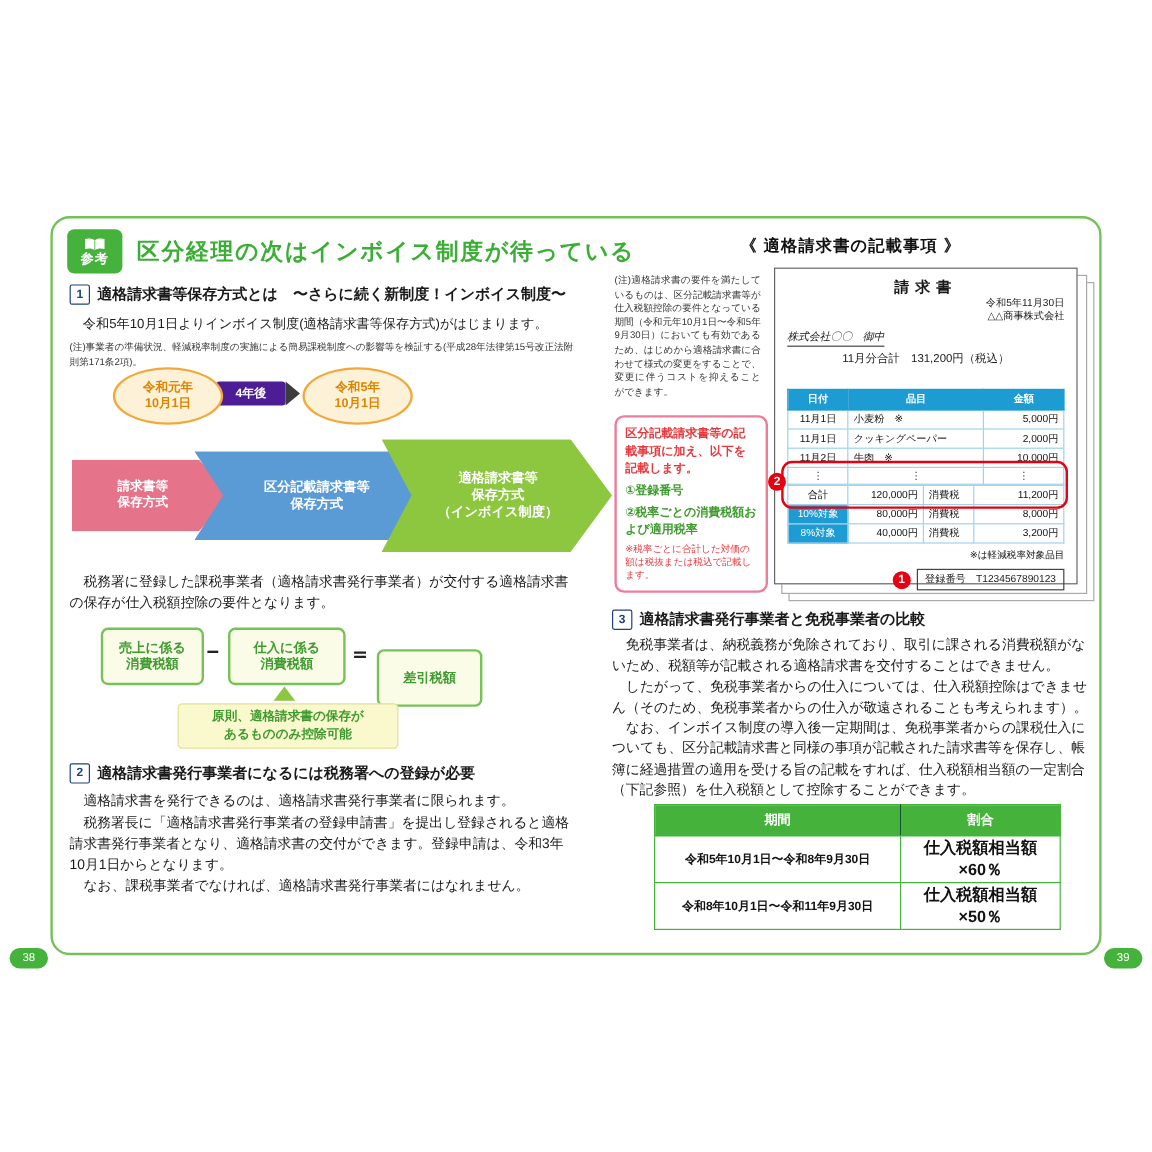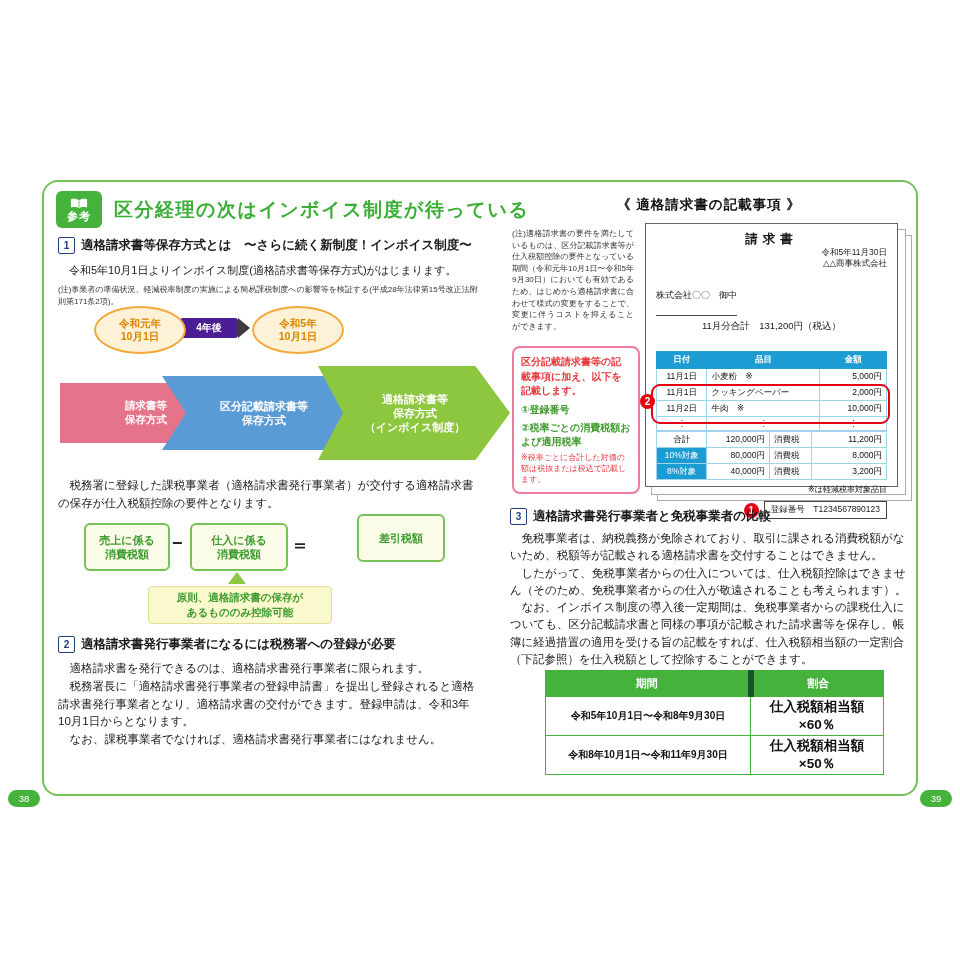--- a/index.html
+++ b/index.html
@@ -31,41 +31,41 @@
   .oval{width:88px;height:44px;background:#fdf1d8;border:2px solid #f3a83c;border-radius:50%;
         display:flex;align-items:center;justify-content:center;text-align:center;
         color:#dd8500;font-weight:bold;font-size:10.5px;line-height:1.25;}
   .yarrow{height:20px;width:58px;background:#4c1d95;border-radius:3px;color:#fff;font-size:10px;font-weight:bold;
           display:flex;align-items:center;justify-content:center;}
   .yarrow::after{content:'';position:absolute;left:100%;top:50%;transform:translateY(-50%);
                  border-left:12px solid #3c3c3c;border-top:10px solid transparent;border-bottom:10px solid transparent;}
 
   
   .chev{display:flex;align-items:center;justify-content:center;text-align:center;
-        color:#fff;font-weight:bold;line-height:1.3;padding-left:27px;}
+        color:#fff;font-weight:bold;line-height:1.3;}
   .chev-pink{background:#e5738a;clip-path:polygon(0 0,80% 0,100% 50%,80% 100%,0 100%);font-size:10.5px;padding-right:14px;}
   .chev-blue{background:#5b9bd5;clip-path:polygon(0 0,86% 0,100% 50%,86% 100%,0 100%,12% 50%);font-size:11px;padding-left:16px;padding-right:12px;}
   .chev-green{background:#8dc63f;clip-path:polygon(0 0,82% 0,100% 50%,82% 100%,0 100%,13% 50%);font-size:11px;padding-left:16px;padding-right:14px;}
 
   
   .fbox{background:#fbfce8;border:2px solid #77c257;border-radius:6px;color:#3f9b2f;font-weight:bold;font-size:11px;
         display:flex;align-items:center;justify-content:center;text-align:center;line-height:1.3;}
   .fsign{font-size:18px;font-weight:bold;color:#222;}
   .uparrow{width:0;height:0;border-left:9px solid transparent;border-right:9px solid transparent;border-bottom:12px solid #8dc63f;}
   .ybox{background:#faf8cd;border:1px solid #e3df9a;border-radius:4px;color:#3f9b2f;font-weight:bold;font-size:10.5px;
         display:flex;align-items:center;justify-content:center;text-align:center;line-height:1.4;}
 
   
   .rtitle{font-size:13.5px;font-weight:bold;text-align:center;letter-spacing:1px;color:#111;}
   .sheet{background:#fff;border:1px solid #aaa;}
   .invoice{left:645px;top:223px;width:253px;height:264px;background:#fff;border:1.5px solid #666;
            padding:8px 10px;box-sizing:border-box;font-size:8.5px;}
   .inv-title{text-align:center;font-size:12.5px;font-weight:bold;letter-spacing:5px;line-height:1.2;}
   .inv-right{text-align:right;font-size:8.5px;line-height:1.3;}
-  .inv-addr{font-size:9px;margin-top:20px;width:fit-content;border-bottom:1px solid #444;padding-bottom:13px;}
+  .inv-addr{font-size:9px;margin-top:5px;width:fit-content;border-bottom:1px solid #444;padding-bottom:1px;font-style:italic;}
   .inv-total{text-align:center;font-size:9.5px;margin:4px 0 18px;}
   table.itable,table.stable{width:100%;border-collapse:collapse;table-layout:fixed;}
   .itable th{background:#1d9bd3;border:1px solid #1d9bd3;color:#fff;font-size:8.5px;font-weight:bold;padding:2px 3px;}
   .itable td,.stable td{border:1px solid #9fd3ee;padding:1.5px 4px;font-size:8.5px;color:#111;height:12px;box-sizing:content-box;}
   .td-c{text-align:center;} .td-r{text-align:right;} .td-l{text-align:left;}
   .td-blue{background:#1d9bd3;color:#fff !important;text-align:center;font-size:8px;}
   .td-taxlbl{text-align:left;font-size:7.5px;}
   .dots td{height:10px;line-height:1;text-align:center;color:#333;}
   .red-outline{position:absolute;left:5px;top:160px;width:235px;height:36px;border:2px solid #e60012;border-radius:9px;pointer-events:none;}
   .rc{width:15px;height:15px;background:#e60012;color:#fff;border-radius:50%;font-size:10px;font-weight:bold;
@@ -76,21 +76,21 @@
   .reg-box{border:1px solid #444;padding:2px 6px;font-size:8.5px;white-space:nowrap;}
 
   .pinkbox{left:512px;top:346px;width:128px;border:2px solid #ed7d9a;border-radius:8px;background:#fff;
            padding:7px 7px;box-sizing:border-box;}
   .pn-lead{color:#e8383d;font-size:10px;font-weight:bold;line-height:1.45;}
   .pn-item{color:#3f9b2f;font-size:10px;font-weight:bold;line-height:1.4;margin-top:4px;}
   .pn-sub{color:#e8383d;font-size:8px;line-height:1.4;margin-top:3px;}
 
   table.rtable{position:absolute;left:545px;top:670px;width:338px;border-collapse:collapse;table-layout:fixed;}
   .rtable th{background:#45b33b;border:1px solid #45b33b;color:#fff;font-size:11px;font-weight:bold;height:23px;}
-  .rtable th:first-child{border-right:6px solid #14532d;}
+  .rtable th:first-child{border-right:1px solid #14532d;}
   .rtable td{border:1px solid #45b33b;background:#fff;text-align:center;height:35px;}
   .rt-period{font-size:10px;font-weight:bold;color:#111;}
   .rt-ratio{font-size:13.5px;font-weight:bold;color:#111;}
 
   .ptab{width:32px;height:17px;background:#45b33b;border-radius:9px;color:#fff;font-size:9.5px;
         display:flex;align-items:center;justify-content:center;}
 </style>
 </head>
 <body>
 
@@ -131,21 +131,21 @@
 （インボイス制度）</div>
 
   <div class="abs body-text" style="left:58px;top:477px;width:424px;">　税務署に登録した課税事業者（適格請求書発行事業者）が交付する適格請求書の保存が仕入税額控除の要件となります。</div>
 
   <div class="abs fbox pre" style="left:84px;top:523px;width:82px;height:44px;">売上に係る
 消費税額</div>
   <div class="abs fsign" style="left:172px;top:533px;">−</div>
   <div class="abs fbox pre" style="left:190px;top:523px;width:94px;height:44px;">仕入に係る
 消費税額</div>
   <div class="abs fsign" style="left:291px;top:533px;">＝</div>
-  <div class="abs fbox" style="left:314px;top:514px;width:84px;height:44px;margin-left:43px;">差引税額</div>
+  <div class="abs fbox" style="left:314px;top:541px;width:84px;height:44px;">差引税額</div>
   <div class="abs uparrow" style="left:228px;top:572px;"></div>
   <div class="abs ybox pre" style="left:148px;top:586px;width:182px;height:36px;">原則、適格請求書の保存が
 あるもののみ控除可能</div>
 
   <div class="abs shead" style="left:58px;top:636px;width:424px;">
     <span class="snum">2</span>
     <span class="stitle">適格請求書発行事業者になるには税務署への登録が必要</span>
   </div>
   <div class="abs body-text" style="left:58px;top:660px;width:424px;">
     <p>　適格請求書を発行できるのは、適格請求書発行事業者に限られます。</p>

